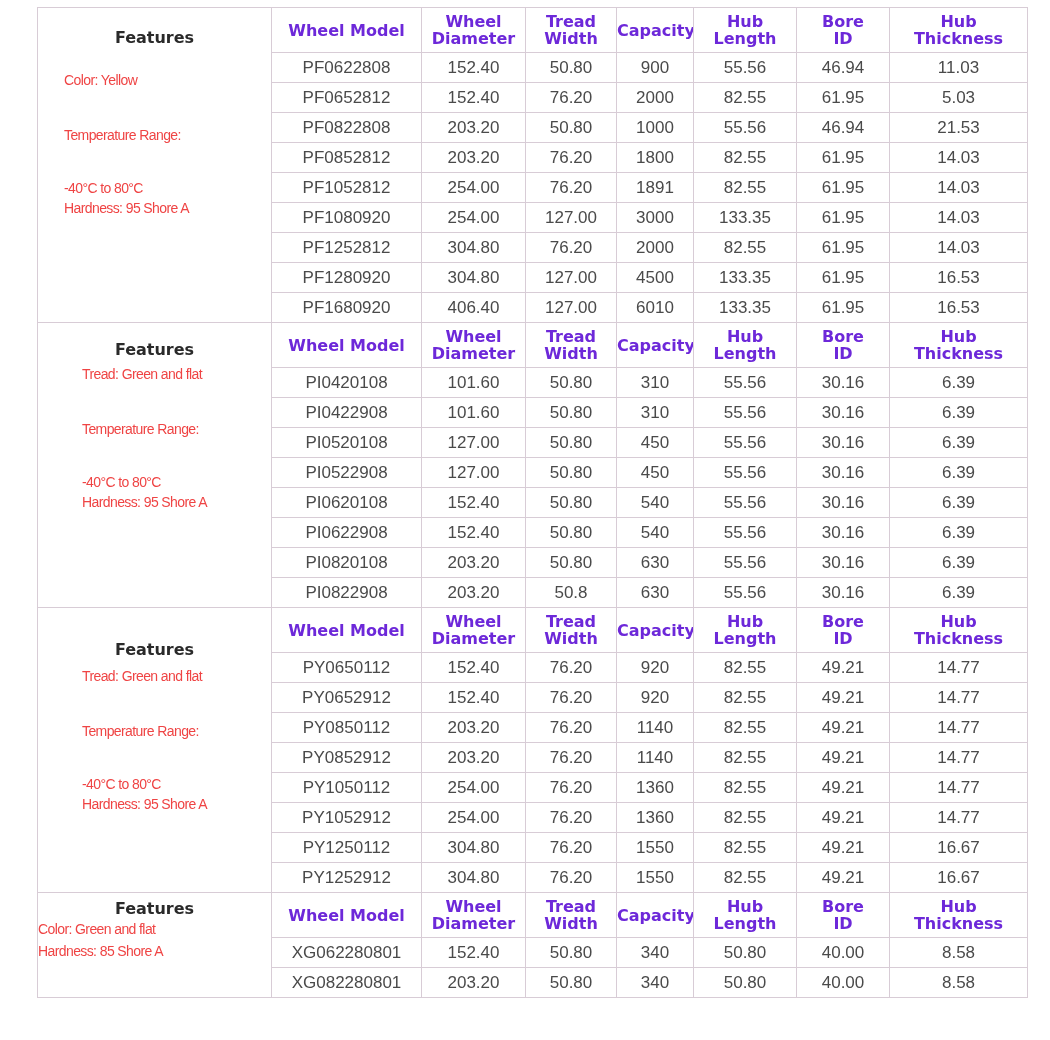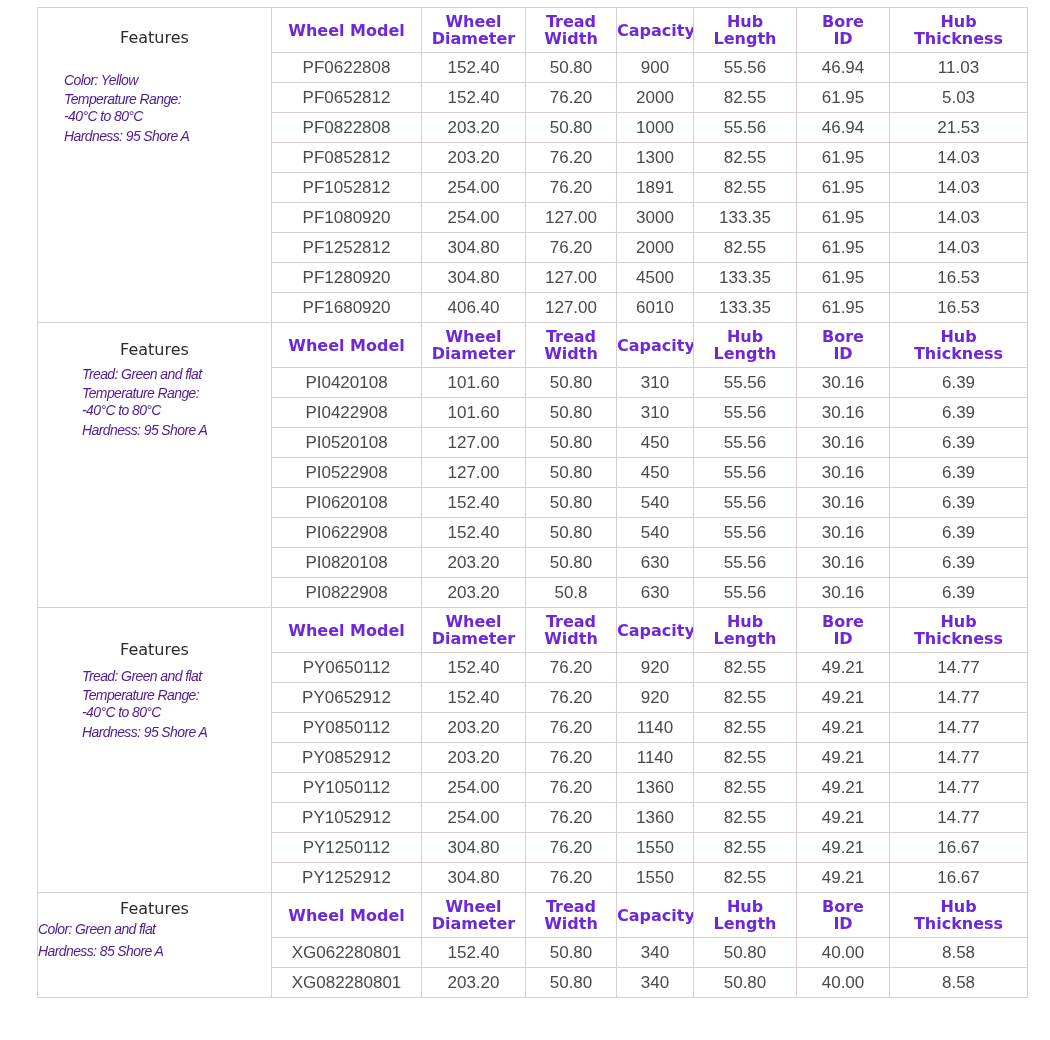--- a/index.html
+++ b/index.html
@@ -29,35 +29,34 @@
   }
   #tbl td.val { font-size: 17px; height: 29px; line-height: 29px; }
   #tbl td.features {
     vertical-align: top;
     text-align: left;
     white-space: normal;
     border-bottom: 1px solid #d8ccd6;
   }
   .feat-title {
     font-family: "DejaVu Sans", sans-serif;
-    font-weight: normal;
+    font-weight: bold;
     font-size: 16px;
     color: #2a2a2a;
     text-align: center;
   }
   .feat-lines {
     font-family: "Liberation Sans", sans-serif;
     font-size: 14px;
-    color: #4c1d95;
+    color: #ef4444;
     letter-spacing: -0.6px;
     line-height: 22px;
-    font-style: italic;
   }
   .feat-line { display: block; }
-  .feat-line.tight { line-height: 17px; }
+  .feat-line.tight { line-height: 17px; margin-top: 36px; }
   .br { display: block; }
 </style>
 </head>
 <body>
 
 <table id="tbl">
   <colgroup>
     <col style="width:234px">
     <col style="width:150px">
     <col style="width:104px">
@@ -129,21 +128,21 @@
         <td class="val">50.80</td>
         <td class="val">1000</td>
         <td class="val">55.56</td>
         <td class="val">46.94</td>
         <td class="val">21.53</td>
       </tr>
       <tr>
         <td class="val">PF0852812</td>
         <td class="val">203.20</td>
         <td class="val">76.20</td>
-        <td class="val">1300</td>
+        <td class="val">1800</td>
         <td class="val">82.55</td>
         <td class="val">61.95</td>
         <td class="val">14.03</td>
       </tr>
       <tr>
         <td class="val">PF1052812</td>
         <td class="val">254.00</td>
         <td class="val">76.20</td>
         <td class="val">1891</td>
         <td class="val">82.55</td>

